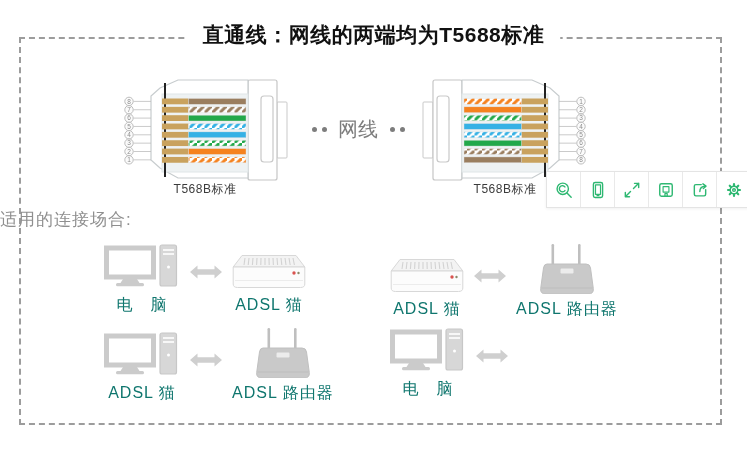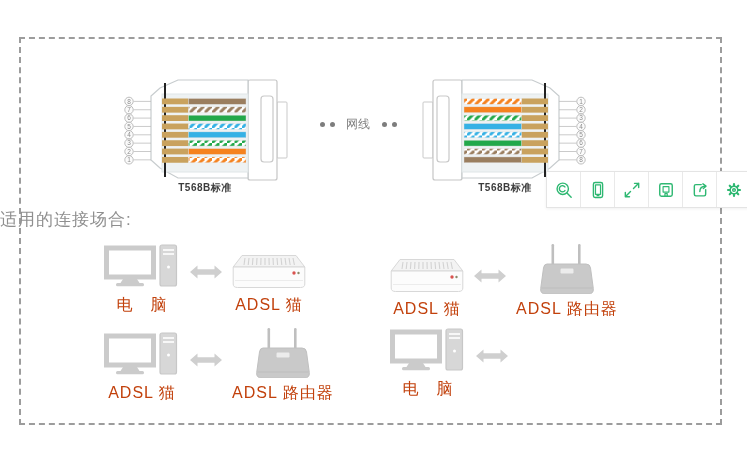--- a/index.html
+++ b/index.html
@@ -7,43 +7,43 @@
         font-family:"Liberation Sans","DejaVu Sans",sans-serif;}
   .frame{position:absolute;left:19px;top:37px;width:699px;height:384px;
          border:2px dashed #9c9c9c;z-index:1;}
   .title{position:absolute;top:21px;left:50%;transform:translateX(-50%);
          background:#fff;padding:0 16px;font-size:21px;font-weight:bold;color:#111;
          white-space:nowrap;z-index:3;letter-spacing:0.5px;}
   .conn-svg{position:absolute;top:68px;width:166px;height:125px;z-index:2;}
   #connector-left{left:122px;}
   #connector-right{left:422px;}
   .conn-label{position:absolute;top:181px;width:166px;text-align:center;
-              font-size:10px;font-weight:bold;color:#3c3c3c;z-index:2;letter-spacing:0.5px;}
+              font-size:12px;font-weight:normal;color:#3c3c3c;z-index:2;letter-spacing:0.5px;}
   #conn-label-left{left:122px;}
   #conn-label-right{left:422px;}
   .middle{position:absolute;left:304px;top:116px;width:108px;display:flex;
           align-items:center;justify-content:center;z-index:2;}
   .dot{width:5px;height:5px;border-radius:50%;background:#7d7d7d;margin:0 2.5px;}
-  .cable-text{font-size:12px;color:#7d7d7d;margin:0 9px;white-space:nowrap;}
+  .cable-text{font-size:20px;color:#7d7d7d;margin:0 9px;white-space:nowrap;}
   .toolbar{position:absolute;left:546px;top:171px;display:flex;z-index:6;
            background:#fff;border:1px solid #e4e4e4;box-shadow:0 1px 3px rgba(0,0,0,0.06);}
   .tb-btn{width:33px;height:35px;display:flex;align-items:center;justify-content:center;
           background:#fff;border-right:1px solid #e9e9e9;cursor:pointer;}
   .tb-btn:last-child{border-right:none;}
   .tb-btn svg{width:20px;height:20px;stroke:#2eb872;fill:none;
               stroke-width:1.7;stroke-linecap:round;stroke-linejoin:round;}
   .heading{position:absolute;left:0;top:208px;width:100%;text-align:left;
            font-size:17px;color:#8f8f8f;z-index:2;letter-spacing:1px;}
   .pair{position:absolute;display:flex;align-items:flex-end;gap:10px;z-index:2;}
   #pair-0{left:104px;top:244px;}
   #pair-1{left:390px;top:244px;}
   #pair-2{left:104px;top:328px;}
   #pair-3{left:390px;top:328px;}
   .device{display:flex;flex-direction:column;align-items:center;}
-  .dev-label{margin-top:6px;font-size:16px;color:#c2410c;white-space:nowrap;
+  .dev-label{margin-top:6px;font-size:16px;color:#0f766e;white-space:nowrap;
              letter-spacing:1px;line-height:18px;}
   .i-computer{width:76px;height:46px;}
   .i-modem{width:74px;height:36px;}
   .i-router{width:64px;height:50px;}
   .i-switch{width:106px;height:22px;}
   .arrow-wrap{margin-bottom:34px;display:flex;}
   .i-arrow{width:32px;height:16px;}
   .defs-svg{position:absolute;width:0;height:0;}
 </style>
 </head>
@@ -127,20 +127,21 @@
         </pattern>
         <pattern id="pat-white-orange" width="7.5" height="7.5" patternUnits="userSpaceOnUse">
           <rect width="7.5" height="7.5" fill="#fff"></rect>
           <path d="M-1.5,9 L9,-1.5" stroke="#f5821f" stroke-width="3" fill="none"></path>
         </pattern>
       </defs>
   </svg>
 
   <div class="frame"></div>
 
+  <div class="title">直通线：网线的两端均为T5688标准</div>
 
   <svg id="connector-left" class="conn-svg" viewBox="0 0 166 125">
       <rect x="155" y="34" width="10" height="56" rx="1" fill="#fff" stroke="#c9c9c9" stroke-width="1"></rect>
       <rect x="126" y="12" width="29" height="100" rx="2" fill="#fff" stroke="#c6c6c6" stroke-width="1.2"></rect>
       <path d="M126,12 L56,12 L38,20 L29,28 L29,92 L38,100 L56,110 L126,110 Z" fill="#fff" stroke="#c7ccce" stroke-width="1.2"></path>
       <rect x="40" y="26" width="86" height="78" fill="#eef2f3" stroke="#e0e6e7" stroke-width="1"></rect>
       <rect x="42" y="15" width="2" height="94" fill="#222"></rect>
       <rect x="40" y="30.5" width="26.5" height="5.8" fill="#c9a25e"></rect>
       <rect x="66.5" y="30.5" width="57.5" height="5.8" fill="#9a7e5f" stroke="#e2e2e2" stroke-width="0.4"></rect>
       <rect x="40" y="38.85" width="26.5" height="5.8" fill="#c9a25e"></rect>

